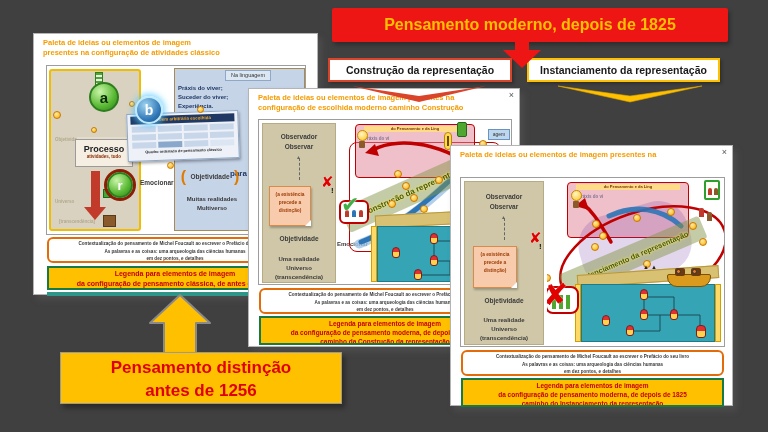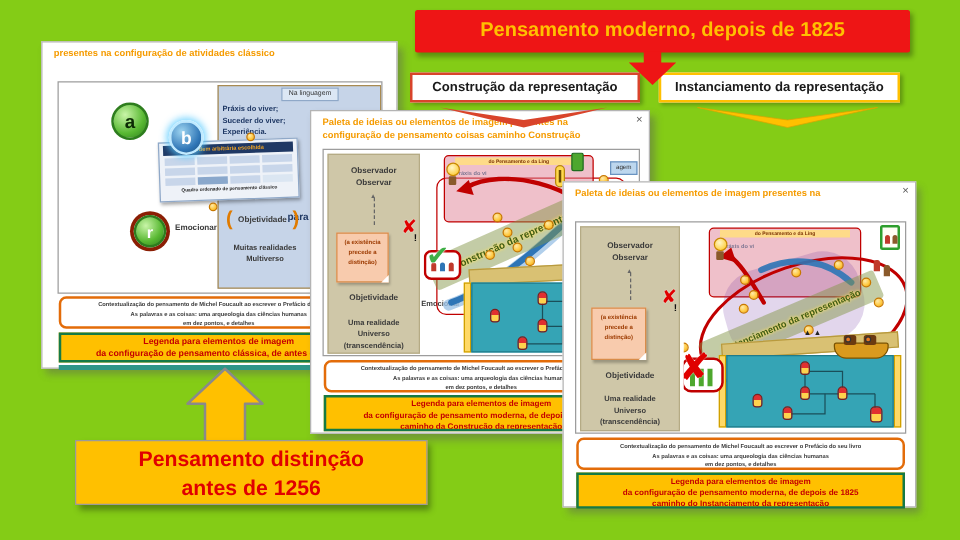--- a/index.html
+++ b/index.html
@@ -1,18 +1,18 @@
 <!DOCTYPE html>
 <html><head>
 <meta charset="utf-8">
 <style>
   * { margin:0; padding:0; box-sizing:border-box; }
   html,body { width:768px; height:432px; overflow:hidden; background:#fff;
     font-family:"Liberation Sans","DejaVu Sans",sans-serif; }
-  #stage { position:relative; width:768px; height:432px; background:#84cc16; overflow:hidden; }
+  #stage { position:relative; width:768px; height:432px; background:#404040; overflow:hidden; }
   .abs { position:absolute; }
   .l { display:block; white-space:nowrap; }
 
   
   .panel { position:absolute; background:#fff; border:1px solid #b4b4b4;
     box-shadow:4px 5px 6px rgba(90,90,90,.45); }
   .ptitle { position:absolute; left:9px; top:4px; color:#f59b00; font-weight:bold;
     font-size:7.5px; line-height:1.35; }
   .closex { position:absolute; top:2px; right:5px; font-size:9px; color:#555; line-height:9px; cursor:default; }
   .frame { position:absolute; border:1px solid #9d9d9d; background:#fff; overflow:hidden; }
@@ -104,25 +104,46 @@
   <div class="pathbox" style="left:527px; top:58px; width:193px; height:24px; line-height:20px; border:2px solid #ffc000;">Instanciamento da representação</div>
   <svg class="chevsvg" style="left:346px; top:83px; width:146px; height:20px;">
     <polygon points="6,3 73,13 140,3 73,19" fill="#d9442b"></polygon>
   </svg>
   <svg class="chevsvg" style="left:552px; top:83px; width:156px; height:20px;">
     <polygon points="6,3 78,13 150,3 78,19" fill="#ffc000" stroke="#d9a400" stroke-width="0.6"></polygon>
   </svg>
 
   <div class="panel" style="left:33px; top:33px; width:285px; height:262px; z-index:1;">
     <div class="ptitle">
+      <span class="l">Paleta de ideias ou elementos de imagem</span>
       <span class="l">presentes na configuração de atividades clássico</span>
     </div>
 
     <div class="frame" style="left:12px; top:31px; width:260px; height:170px;">
 
+      <div class="tancol" style="left:2px; top:3px; width:92px; height:162px; background:#d9d2c0; border:2px solid #eebc00; border-radius:3px;">
+        <div class="abs" style="left:44px; top:1px; width:8px; height:26px; border:1px solid #2e7d1e;
+             background:repeating-linear-gradient(180deg,#4ea72e 0 2px,#eaf5ea 2px 4px);"></div>
+        <div class="abs" style="left:4px; top:66px; font-size:4.5px; color:#b3a98c; font-weight:bold;">Objetividade</div>
+        <div class="abs" style="left:4px; top:128px; font-size:4.5px; color:#b3a98c; font-weight:bold;">Universo</div>
+        <div class="abs" style="left:8px; top:148px; font-size:4.5px; color:#b3a98c; font-weight:bold;">[transcendência]</div>
+        <div class="abs" style="left:24px; top:68px; width:58px; height:28px; background:#f5eee2; border:1px solid #9a9a9a;
+             box-shadow:2px -2px 0 #e4dccb; text-align:center;">
+          <div style="font-size:9px; font-weight:bold; color:#222; margin-top:4px;">Processo</div>
+          <div style="font-size:4.5px; font-weight:bold; color:#8a2c02;">atividades, tudo</div>
+        </div>
+        <div class="abs" style="left:40px; top:100px; width:9px; height:38px; background:#c23b2a;"></div>
+        <div class="abs" style="left:33px; top:136px; width:0; height:0; border-left:11px solid transparent;
+             border-right:11px solid transparent; border-top:13px solid #c23b2a;"></div>
+        <div class="abs" style="left:52px; top:118px; width:9px; height:9px; background:#44a832; border:1px solid #1c6b1c;"></div>
+        <div class="abs" style="left:52px; top:144px; width:13px; height:12px; background:#8a5a2b; border:1px solid #5a3a15;"></div>
+        <div class="badge" style="left:2px; top:40px;"></div>
+        <div class="badge" style="left:40px; top:56px; width:6px; height:6px;"></div>
+        <div class="badge" style="left:78px; top:30px; width:6px; height:6px;"></div>
+      </div>
       <div class="ball ball-green" style="left:42px; top:16px; width:30px; height:30px; font-size:15px;">
           <span>a</span>
         </div>
       <div class="ball ball-green ring-r" style="left:60px; top:106px; width:26px; height:26px; font-size:13px;">
           <span>r</span>
         </div>
       <div class="abs" style="left:93px; top:113px; font-size:6.5px; font-weight:bold; color:#3a3a3a;">Emocionar</div>
 
       <div class="abs" style="left:127px; top:2px; width:131px; height:163px; background:#c6d4e8; border:1px solid #a88a52;">
         <div class="abs" style="left:50px; top:1px; width:46px; height:11px; background:#dce7f4; border:1px solid #8fa8c8;
@@ -182,21 +203,21 @@
       <span class="l">Legenda para elementos de imagem</span>
       <span class="l">da configuração de pensamento clássica, de antes de 1775</span>
     </div>
     <div class="abs" style="left:13px; top:258px; width:256px; height:4px; background:#2e9688;"></div>
   </div>
 
   <div class="panel" style="left:248px; top:88px; width:272px; height:259px; z-index:2;">
     <div class="closex">×</div>
     <div class="ptitle">
       <span class="l">Paleta de ideias ou elementos de imagem presentes na</span>
-      <span class="l">configuração de pensamento coisas caminho Construção</span>
+      <span class="l">configuração de escolhida moderno caminho Construção</span>
     </div>
 
     <div class="frame" style="left:9px; top:30px; width:254px; height:166px;">
 
       <div class="tancol" style="left:3px; top:3px; width:74px; height:160px;">
         <div class="tantxt" style="top:8px;">
           <span class="l">Observador</span>
           <span class="l">Observar</span>
         </div>
         <div class="abs" style="left:36px; top:34px; height:22px; border-left:1px dashed #666;"></div>

